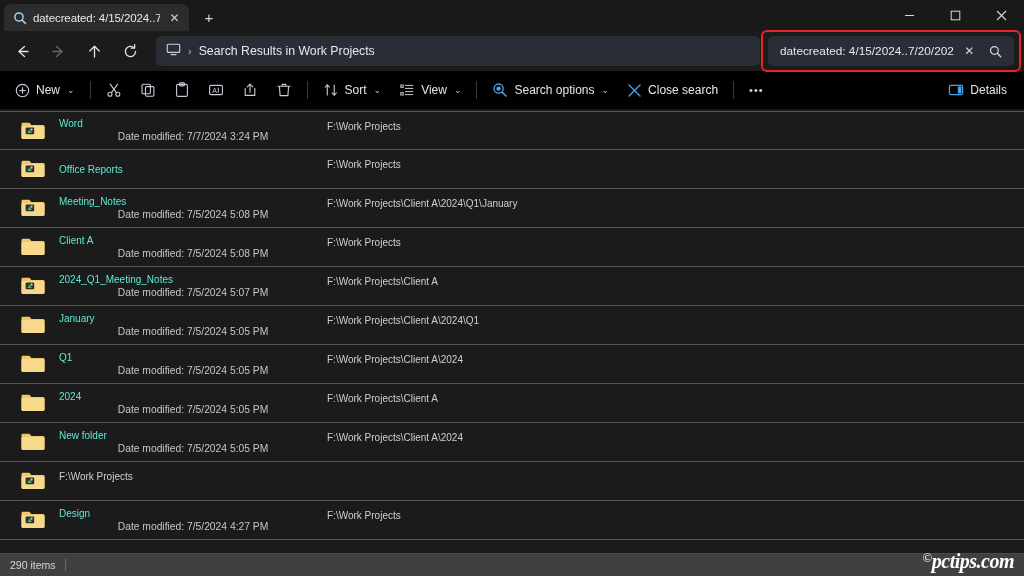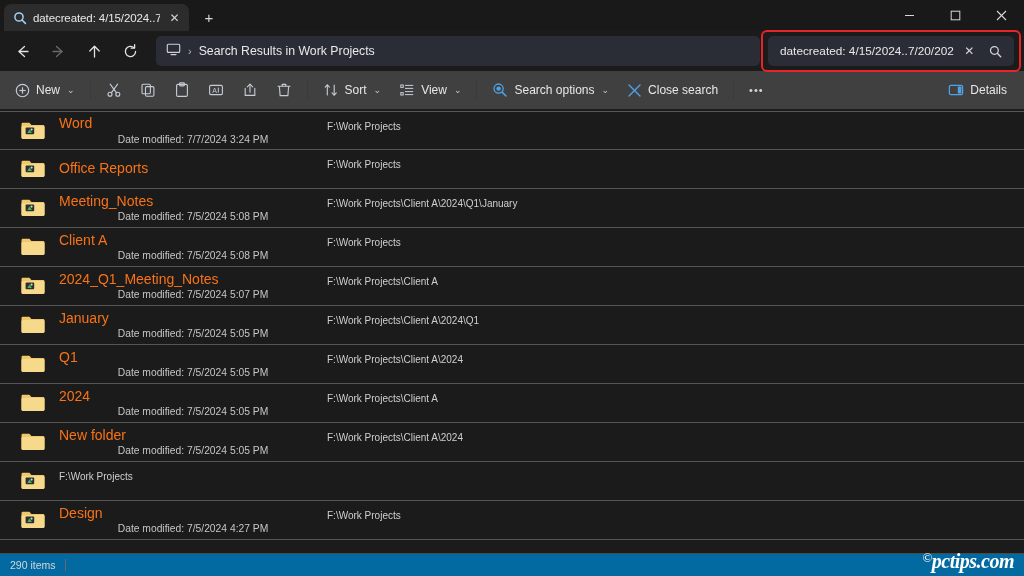--- a/index.html
+++ b/index.html
@@ -70,50 +70,50 @@
     position: absolute; left: -7px; top: -6px; right: -7px; bottom: -6px;
     border: 2.5px solid #e8232a; border-radius: 6px; pointer-events: none;
   }
   .search-value { flex: 1 1 auto; white-space: nowrap; overflow: hidden; }
   .search-x { width: 20px; display: flex; align-items: center; justify-content: center; color: #d5d5d5; font-size: 12px; }
   .search-mag { width: 22px; display: flex; align-items: center; justify-content: center; color: #d5d5d5; }
 
   
   .cmdbar {
     height: 38px; flex: 0 0 38px; display: flex; align-items: center;
-    padding: 0 8px 0 6px; background: #404040; gap: 0;
+    padding: 0 8px 0 6px; background: #000000; gap: 0;
   }
   .cmd {
     height: 30px; display: flex; align-items: center; gap: 6px;
     padding: 0 9px; border-radius: 4px; color: #e7e7e7; font-size: 12px; white-space: nowrap;
   }
   .cmd .glyph { display: flex; align-items: center; justify-content: center; color: #c6ccd6; }
   .cmd .accent { color: #4da3e8; }
   .cmd .caret { color: #c9c9c9; font-size: 9px; margin-left: 1px; }
   .cmd-sep { width: 1px; height: 18px; background: #3a3a3a; margin: 0 6px; }
   .spacer { flex: 1 1 auto; }
 
   
   .listarea { flex: 1 1 auto; position: relative; overflow: hidden; background: #1b1b1b; padding-top: 2px; }
   .row {
     height: 39px; display: flex; align-items: center;
     border-bottom: 1px solid #565656; padding-left: 20px;
   }
   .row:first-child { border-top: 1px solid #565656; }
   .ficon { width: 26px; height: 26px; flex: 0 0 26px; margin-right: 13px; display: block; }
   .namecol { width: 268px; flex: 0 0 268px; display: flex; flex-direction: column; justify-content: center; gap: 2px; }
-  .fname { font-size: 14px; color: #f97316; line-height: 1.1; }
+  .fname { font-size: 10px; color: #5eead4; line-height: 1.1; }
   .fdate { font-size: 10.3px; color: #c6c6c6; line-height: 1.1; text-align: center; }
   .pathcol { flex: 1 1 auto; font-size: 10px; color: #cfcfcf; padding-bottom: 9px; }
 
   
   .statusbar {
     height: 23px; flex: 0 0 23px; border-top: 1px solid #4a4a4a;
     display: flex; align-items: center; padding: 0 10px;
-    font-size: 10.5px; color: #d6d6d6; gap: 9px; background: #0369a1;
+    font-size: 10.5px; color: #d6d6d6; gap: 9px; background: #404040;
   }
   .status-div { width: 1px; height: 12px; background: #6a6a6a; }
 
   .watermark {
     position: absolute; right: 10px; bottom: 3px;
     font-family: Liberation Serif, serif;
     font-size: 20px; font-style: italic; font-weight: 600;
     color: #ffffff; letter-spacing: -0.5px; z-index: 20;
   }
   .watermark .c { font-size: 13px; vertical-align: 6px; font-style: normal; font-weight: 400; }

